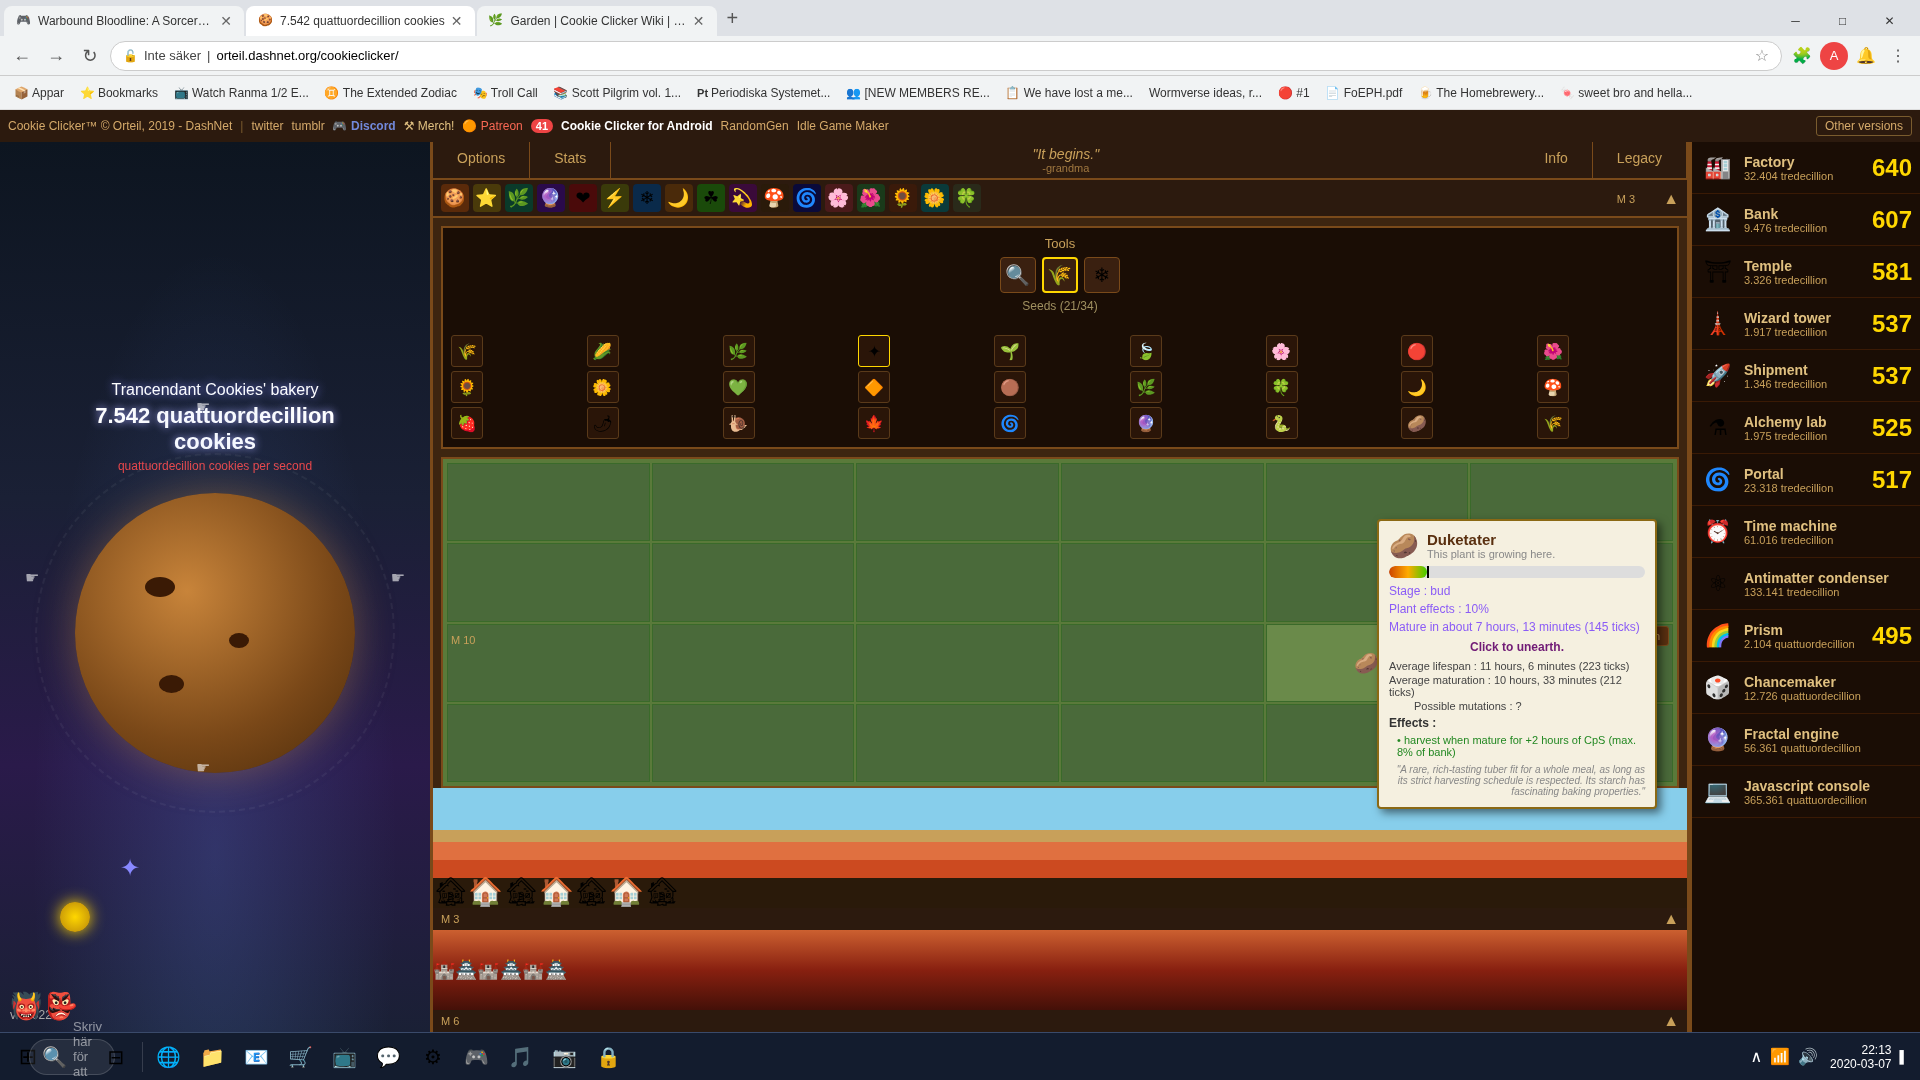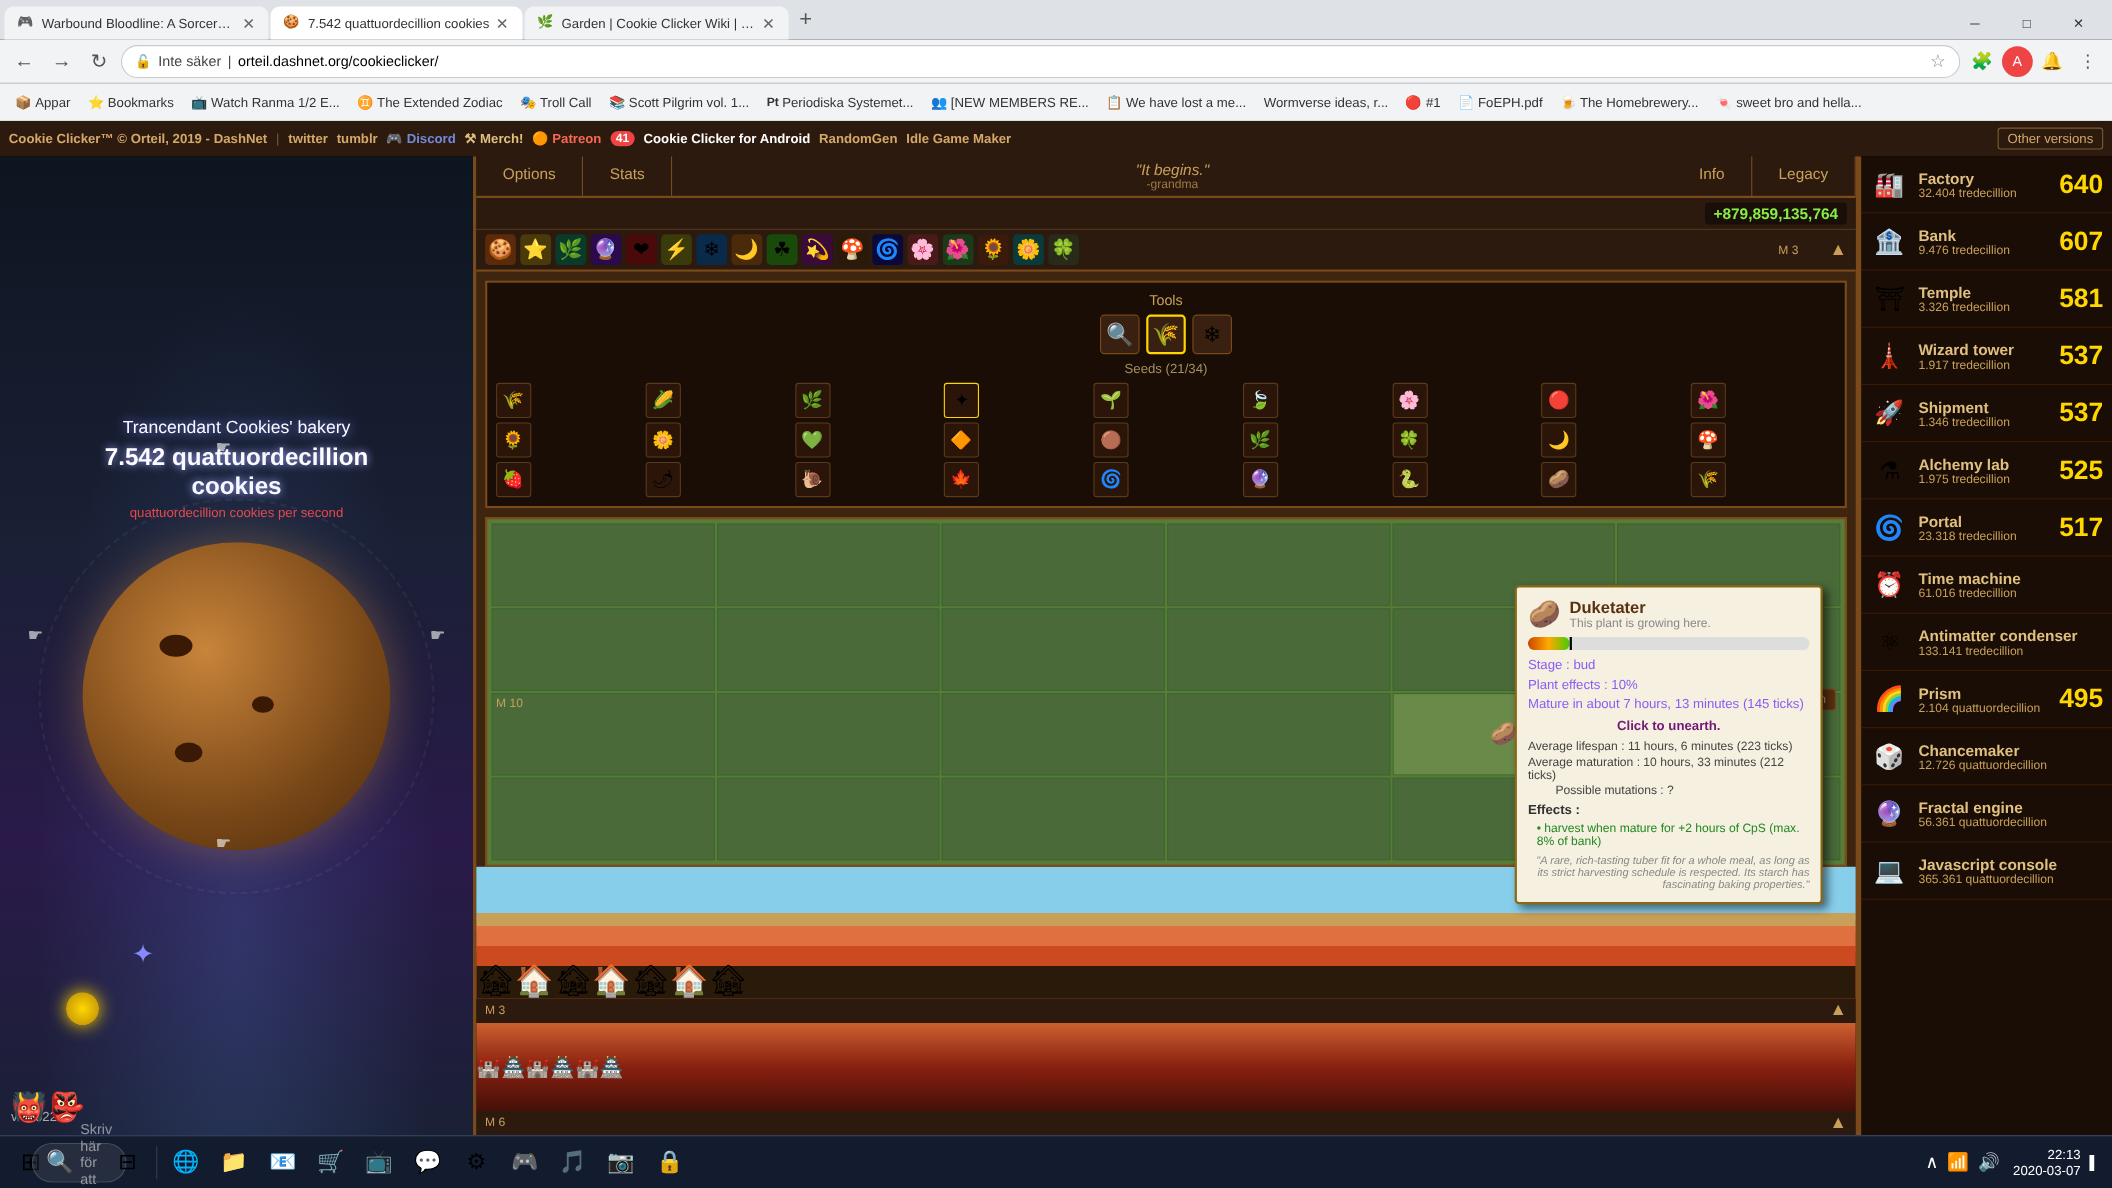--- a/index.html
+++ b/index.html
@@ -86,21 +86,21 @@
     .game-topbar {
       background: #2c1a0e;
       height: 32px;
       display: flex;
       align-items: center;
       padding: 0 8px;
       gap: 8px;
       font-size: 12px;
       color: #d4a96a;
     }
-    .game-topbar-link { color: #d4a96a; text-decoration: none; cursor: pointer; font-weight: bold; }
+    .game-topbar-link { color: #d4a96a; text-decoration: none; cursor: pointer; }
     .game-topbar-link.active { color: #fff; font-weight: bold; }
     .topbar-sep { color: #7a5c2e; }
     .topbar-discord { color: #7289da; font-weight: bold; }
     .topbar-patreon { color: #f96854; }
     .topbar-android { color: #a4c639; font-weight: bold; }
     .topbar-other { margin-left: auto; color: #d4a96a; border: 1px solid #7a5c2e; padding: 2px 8px; border-radius: 3px; cursor: pointer; }
 
     
     .game-area { display: flex; flex: 1; background: #1a0d05; overflow: hidden; height: calc(1080px - 36px - 40px - 34px - 32px); }
 
@@ -196,21 +196,21 @@
     
     .tools-panel {
       background: #1a0d05;
       border: 2px solid #7a4a1a;
       margin: 8px;
       padding: 8px;
     }
     .tools-title { color: #c8a05a; font-size: 13px; text-align: center; margin-bottom: 6px; }
     .tools-icons { display: flex; gap: 6px; justify-content: center; margin-bottom: 6px; }
     .tool-icon { width: 36px; height: 36px; background: #3a2010; border: 1px solid #7a4a1a; border-radius: 4px; display: flex; align-items: center; justify-content: center; cursor: pointer; font-size: 20px; }
-    .seeds-title { color: #a09060; font-size: 12px; text-align: center; margin-bottom: 6px; }
+    .seeds-title { color: #a09060; font-size: 12px; text-align: center; margin-bottom: 22px; }
     .seeds-grid { display: grid; grid-template-columns: repeat(9, 1fr); gap: 4px; }
     .seed-item { width: 32px; height: 32px; background: #2a1508; border: 1px solid #5a3a1a; border-radius: 3px; cursor: pointer; display: flex; align-items: center; justify-content: center; font-size: 16px; }
     .garden-cell {
       background: #5a8a4a;
       border: 1px solid #3a6a2a;
       cursor: pointer;
       display: flex;
       align-items: center;
       justify-content: center;
       font-size: 20px;
@@ -486,23 +486,20 @@
         <div style="flex:1;">
           <div style="text-align:center;padding:4px 0;">
             <div class="game-quote">"It begins."</div>
             <div class="game-quote-author">-grandma</div>
           </div>
         </div>
         <div class="game-nav-btn">Info</div>
         <div class="game-nav-btn">Legacy</div>
       </div>
 
-      <div class="production-bar">
-        <span class="production-num">+879,859,135,764</span>
-      </div>
 
       <div style="position:relative;">
         <div class="icons-row">
           <div class="game-icon" style="background:#5a2a0a;">🍪</div>
           <div class="game-icon" style="background:#4a3a0a;">⭐</div>
           <div class="game-icon" style="background:#0a3a2a;">🌿</div>
           <div class="game-icon" style="background:#2a0a4a;">🔮</div>
           <div class="game-icon" style="background:#4a0a0a;">❤</div>
           <div class="game-icon" style="background:#3a3a0a;">⚡</div>
           <div class="game-icon" style="background:#0a2a4a;">❄</div>

